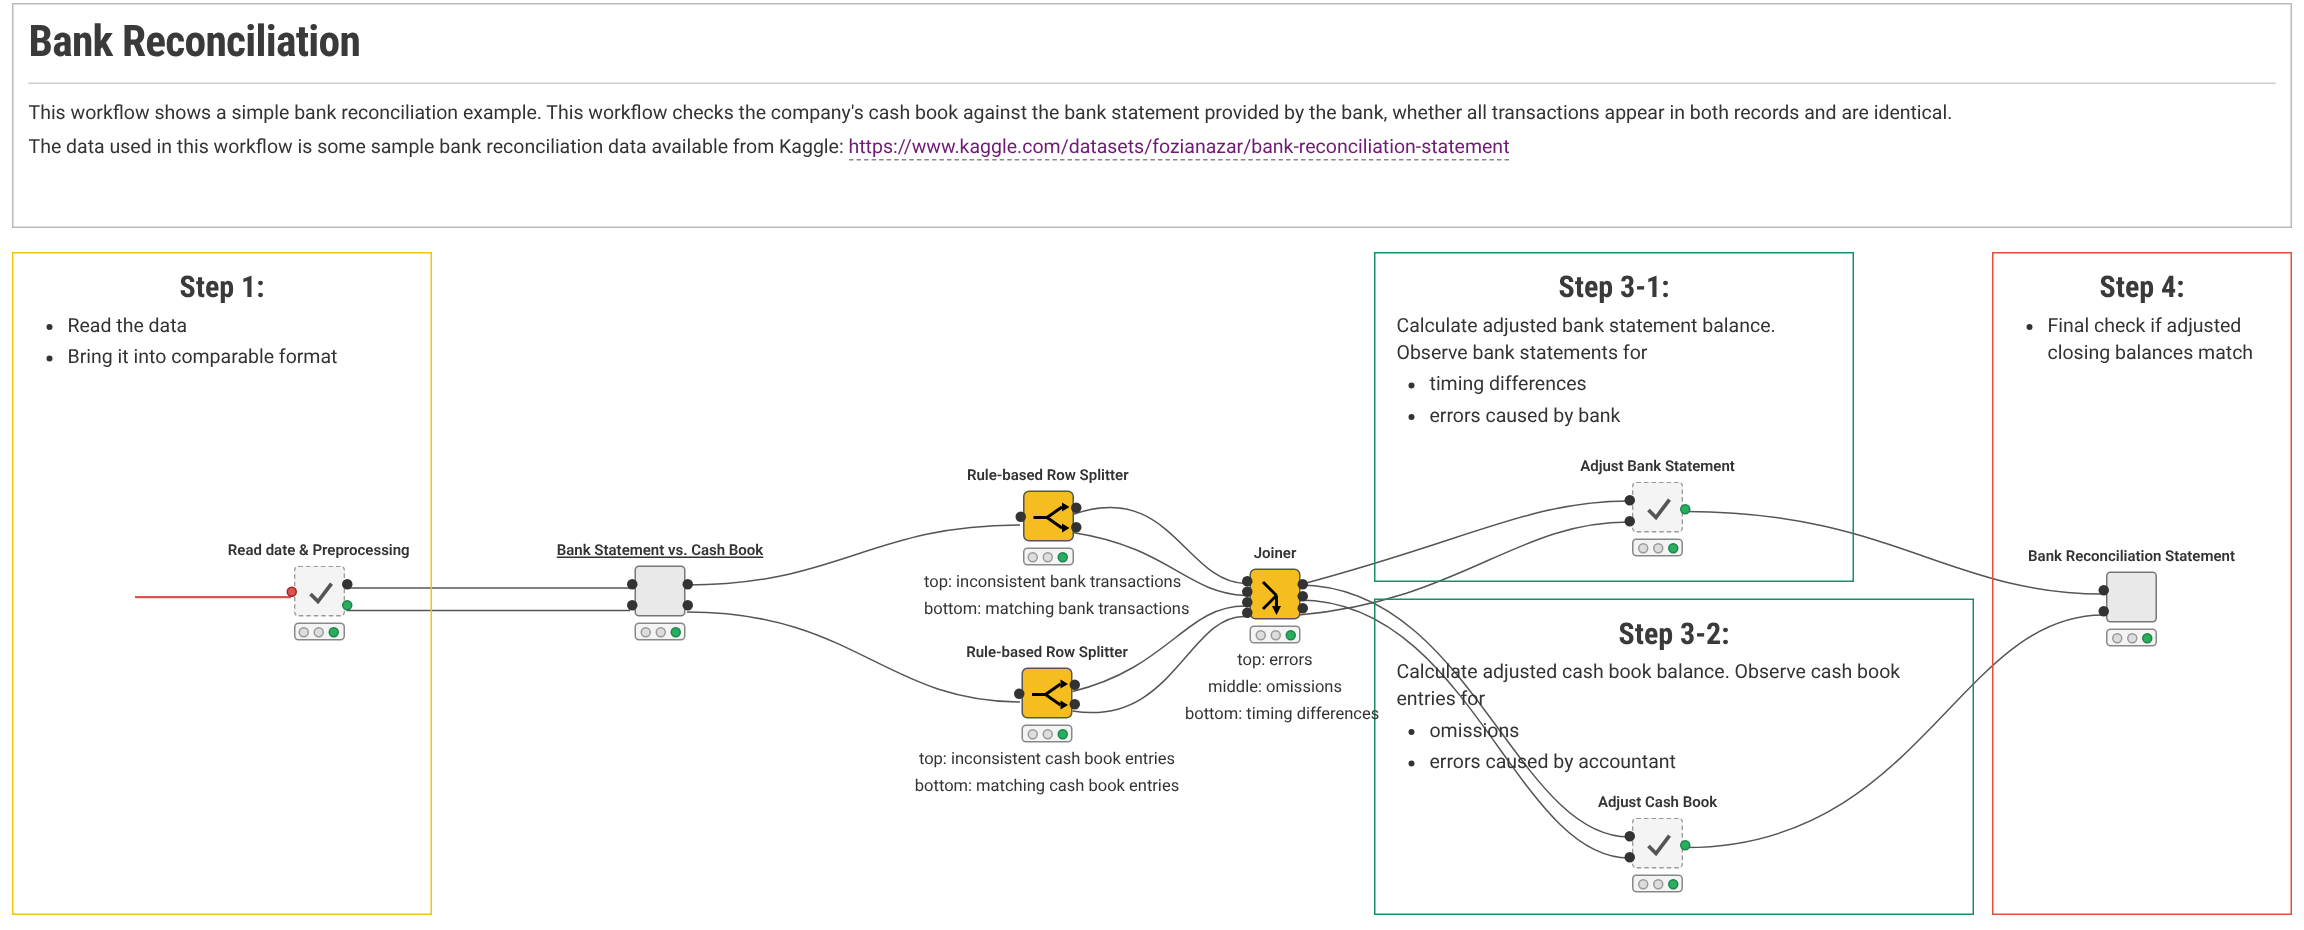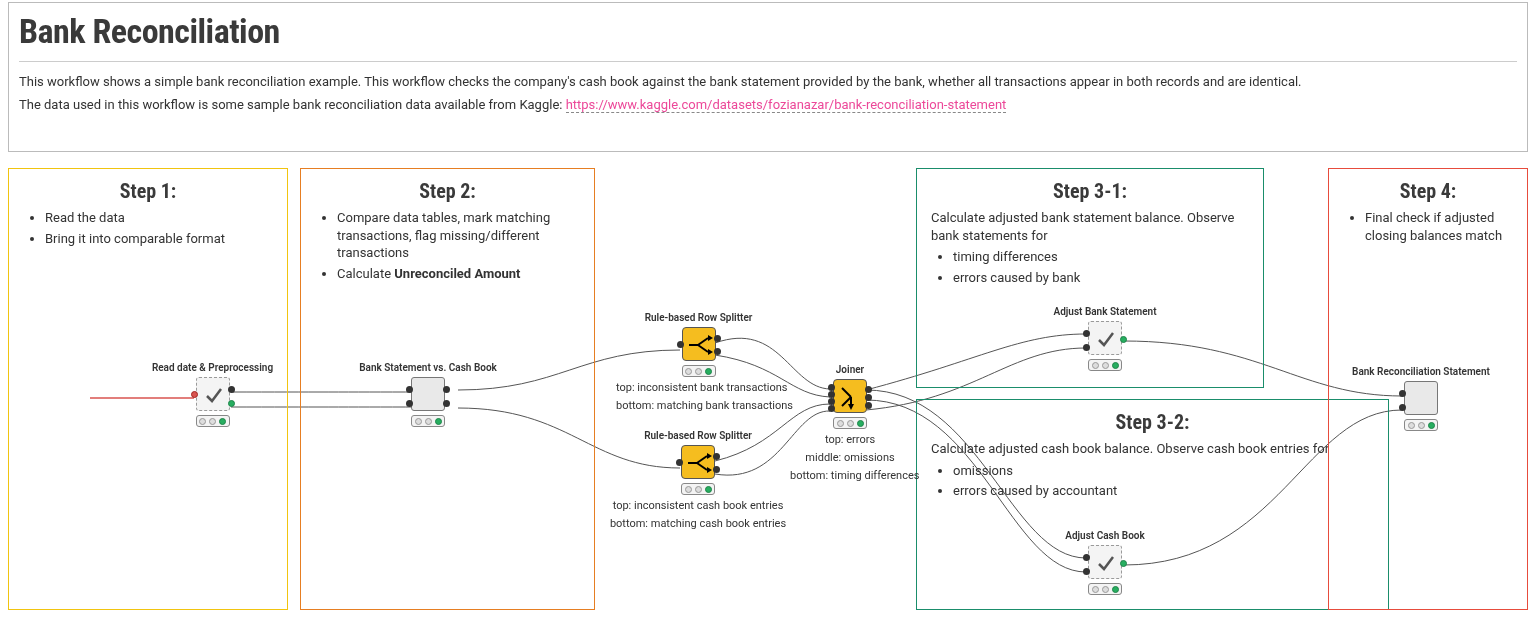--- a/index.html
+++ b/index.html
@@ -1,23 +1,23 @@
 <!DOCTYPE html>
 <html><head>
 <meta charset="utf-8">
 <style>
   html,body{margin:0;padding:0;font-family:"Roboto","Segoe UI",Arial,sans-serif;background:#fff;color:#333;}
   *{box-sizing:border-box;}
   .canvas{position:relative;width:1536px;height:620px;overflow:hidden;}
   
   .header-panel{position:absolute;left:8px;top:2px;width:1520px;height:150px;border:1px solid #bbb;background:#fff;padding:8px 10px 10px 10px;}
-  .header-title{font-size:34px;font-weight:700;color:#3a3a3a;margin:0 0 10px 0;font-family:"Roboto Condensed","Segoe UI",Arial,sans-serif;letter-spacing:-0.5px;}
+  .header-title{font-size:29px;font-weight:700;color:#3a3a3a;margin:0 0 10px 0;font-family:"Roboto Condensed","Segoe UI",Arial,sans-serif;letter-spacing:-0.5px;}
   .header-panel hr{border:none;border-top:1px solid #ccc;margin:6px 0 12px 0;}
   .header-panel p{margin:6px 0;font-size:13px;color:#333;line-height:1.3;}
-  .header-panel a{color:#ec4899;text-decoration:none;border-bottom:1px dashed #888;}
+  .header-panel a{color:#701a75;text-decoration:none;border-bottom:1px dashed #888;}
   
   .step-box{position:absolute;border:1.5px solid;background:transparent;padding:10px 14px;}
   .step-title{font-size:20px;font-weight:700;color:#3a3a3a;margin:0 0 6px 0;font-family:"Roboto Condensed","Segoe UI",Arial,sans-serif;text-align:center;}
   .step-box ul{margin:4px 0 0 0;padding-left:22px;font-size:13px;color:#333;}
   .step-box li{margin:3px 0;line-height:1.35;}
   .step-box p{margin:4px 0;font-size:13px;color:#333;line-height:1.35;}
   .step-box b{font-weight:700;}
   
   .node{position:absolute;text-align:center;}
   .node .label{font-size:10px;font-weight:600;color:#333;margin-bottom:4px;white-space:nowrap;}
@@ -92,38 +92,31 @@
   </div>
 
   <div class="step-box" style="left:8px;top:168px;width:280px;height:442px;border-color:#f1c40f;">
     <div class="step-title">Step 1:</div>
     <ul>
       <li>Read the data</li>
       <li>Bring it into comparable format</li>
     </ul>
   </div>
 
-  <div class="step-box" style="left:300px;top:168px;width:295px;height:442px;border-color:#e67e22;">
-    <div class="step-title">Step 2:</div>
-    <ul>
-      <li>Compare data tables, mark matching transactions, flag missing/different transactions</li>
-      <li><span>Calculate </span><b>Unreconciled Amount</b></li>
-    </ul>
-  </div>
-
-  <div class="step-box" style="left:916px;top:168px;width:348px;height:220px;border-color:#1a8d6b;">
+
+  <div class="step-box" style="left:916px;top:168px;width:320px;height:220px;border-color:#1a8d6b;">
     <div class="step-title">Step 3-1:</div>
     <p>Calculate adjusted bank statement balance. Observe bank statements for</p>
     <ul>
       <li>timing differences</li>
       <li>errors caused by bank</li>
     </ul>
   </div>
 
-  <div class="step-box" style="left:916px;top:399px;width:473px;height:211px;border-color:#1a8d6b;">
+  <div class="step-box" style="left:916px;top:399px;width:400px;height:211px;border-color:#1a8d6b;">
     <div class="step-title">Step 3-2:</div>
     <p>Calculate adjusted cash book balance. Observe cash book entries for</p>
     <ul>
       <li>omissions</li>
       <li>errors caused by accountant</li>
     </ul>
   </div>
 
   <div class="step-box" style="left:1328px;top:168px;width:200px;height:442px;border-color:#e74c3c;">
     <div class="step-title">Step 4:</div>
@@ -143,21 +136,21 @@
       <span class="port black right" style="top:8px;"></span>
       <span class="port green right" style="top:22px;"></span>
     </div>
     <div class="traffic">
         <span class="dot"></span>
         <span class="dot"></span>
         <span class="dot green"></span>
       </div>
   </div>
 
-  <div class="node" style="left:348px;top:362px;width:160px;">
+  <div class="node" style="left:360px;top:362px;width:160px;text-decoration:underline;">
     <div class="label">Bank Statement vs. Cash Book</div>
     <div class="box gray-box">
       <span class="port black left" style="top:8px;"></span>
       <span class="port black left" style="top:22px;"></span>
       <span class="port black right" style="top:8px;"></span>
       <span class="port black right" style="top:22px;"></span>
     </div>
     <div class="traffic">
         <span class="dot"></span>
         <span class="dot"></span>

